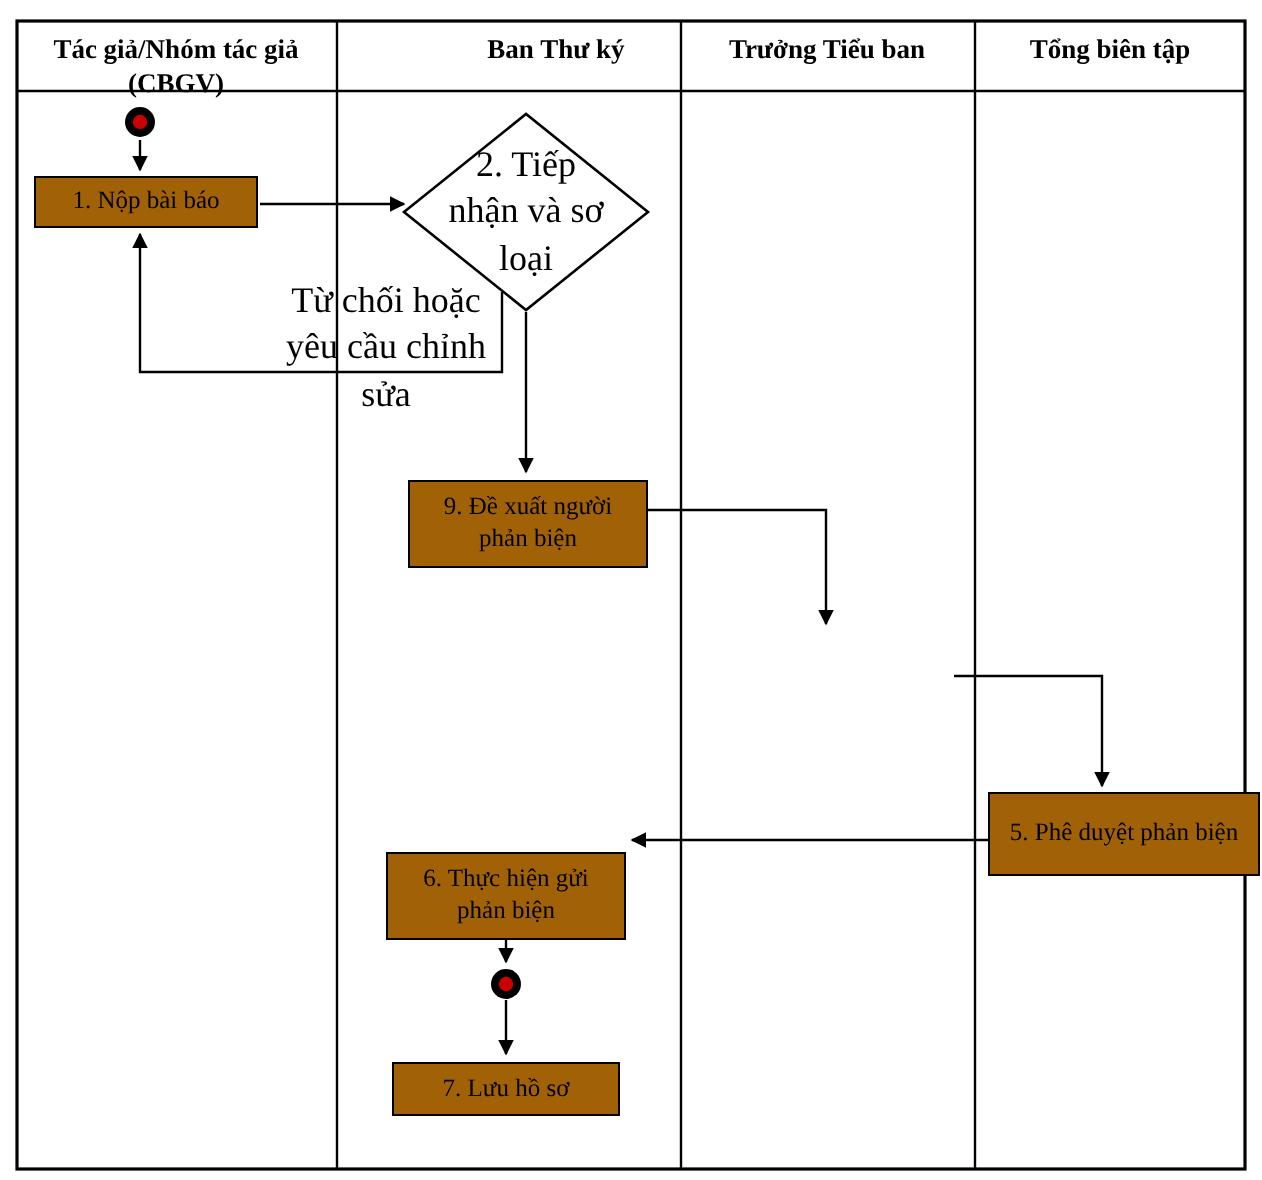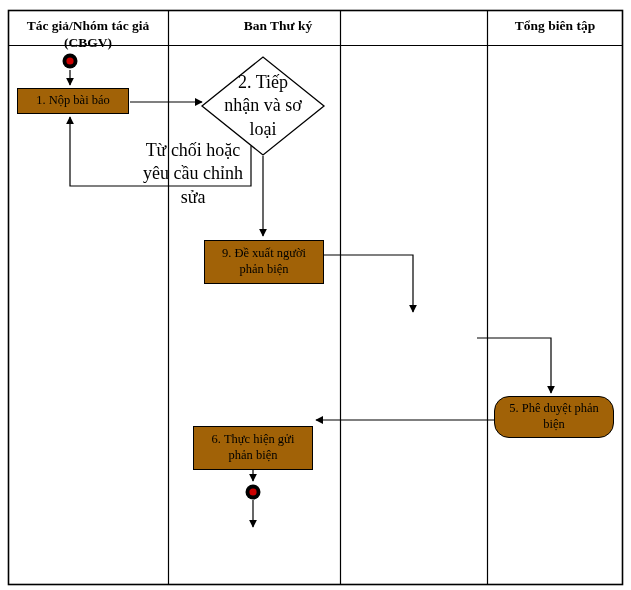--- a/index.html
+++ b/index.html
@@ -3,23 +3,23 @@
 <meta charset="utf-8">
 <style>
   html,body { margin:0; padding:0; background:#ffffff; }
   .canvas {
     position:relative; width:631px; height:590px;
     font-family:"Liberation Serif", serif; color:#000; background:#fff;
     overflow:hidden;
   }
   svg.layer { position:absolute; left:0; top:0; }
   .hdr {
-    position:absolute; top:0; height:36px; box-sizing:border-box;
+    position:absolute; top:12px; height:36px; box-sizing:border-box;
     display:flex; align-items:flex-start; justify-content:center;
-    padding-top:18px; font-weight:bold; font-size:13.5px; line-height:1.25;
+    padding-top:5px; font-weight:bold; font-size:13.5px; line-height:1.25;
     text-align:center;
   }
   .node {
     position:absolute; box-sizing:border-box;
     border:1.3px solid #000; background:#a16207;
     display:flex; align-items:center; justify-content:center;
     text-align:center; font-size:12.5px; line-height:1.25; padding:2px 4px;
   }
   .floatText {
     position:absolute; box-sizing:border-box;
@@ -59,29 +59,31 @@
 
     <circle cx="70" cy="61" r="7.5" fill="#000"></circle>
     <circle cx="70" cy="61" r="3.6" fill="#cc0000"></circle>
 
     <circle cx="253" cy="492" r="7.5" fill="#000"></circle>
     <circle cx="253" cy="492" r="3.6" fill="#cc0000"></circle>
   </svg>
 
   <div class="hdr" style="left:8px; width:160px;">Tác giả/Nhóm tác giả (CBGV)</div>
   <div class="hdr" style="left:168px; width:172px;margin-left:24px;">Ban Thư ký</div>
+  <div class="hdr" style="left:340px; width:147px;">Trưởng Tiểu ban</div>
   <div class="hdr" style="left:487px; width:136px;">Tổng biên tập</div>
 
   <div class="node" style="left:17px; top:88px; width:112px; height:26px;">1. Nộp bài báo</div>
 
   <div class="floatText" style="left:219px; top:78px; width:88px; height:56px;">2. Tiếp nhận và sơ loại</div>
 
   <div class="floatText" style="left:136px; top:154px; width:114px; height:40px;">Từ chối hoặc yêu cầu chỉnh sửa</div>
 
   <div class="node" style="left:204px; top:240px; width:120px; height:44px;">9. Đề xuất người phản biện</div>
 
 
-  <div class="node" style="left:494px; top:396px; width:120px; height:42px;border-radius:15px;">5. Phê duyệt phản biện</div>
+  <div class="node" style="left:494px; top:396px; width:136px; height:42px;">5. Phê duyệt phản biện</div>
 
   <div class="node" style="left:193px; top:398px; width:120px; height:44px;margin-top:28px;">6. Thực hiện gửi phản biện</div>
 
+  <div class="node" style="left:196px; top:531px; width:114px; height:27px;">7. Lưu hồ sơ</div>
 
 </div>
 
 </body></html>

